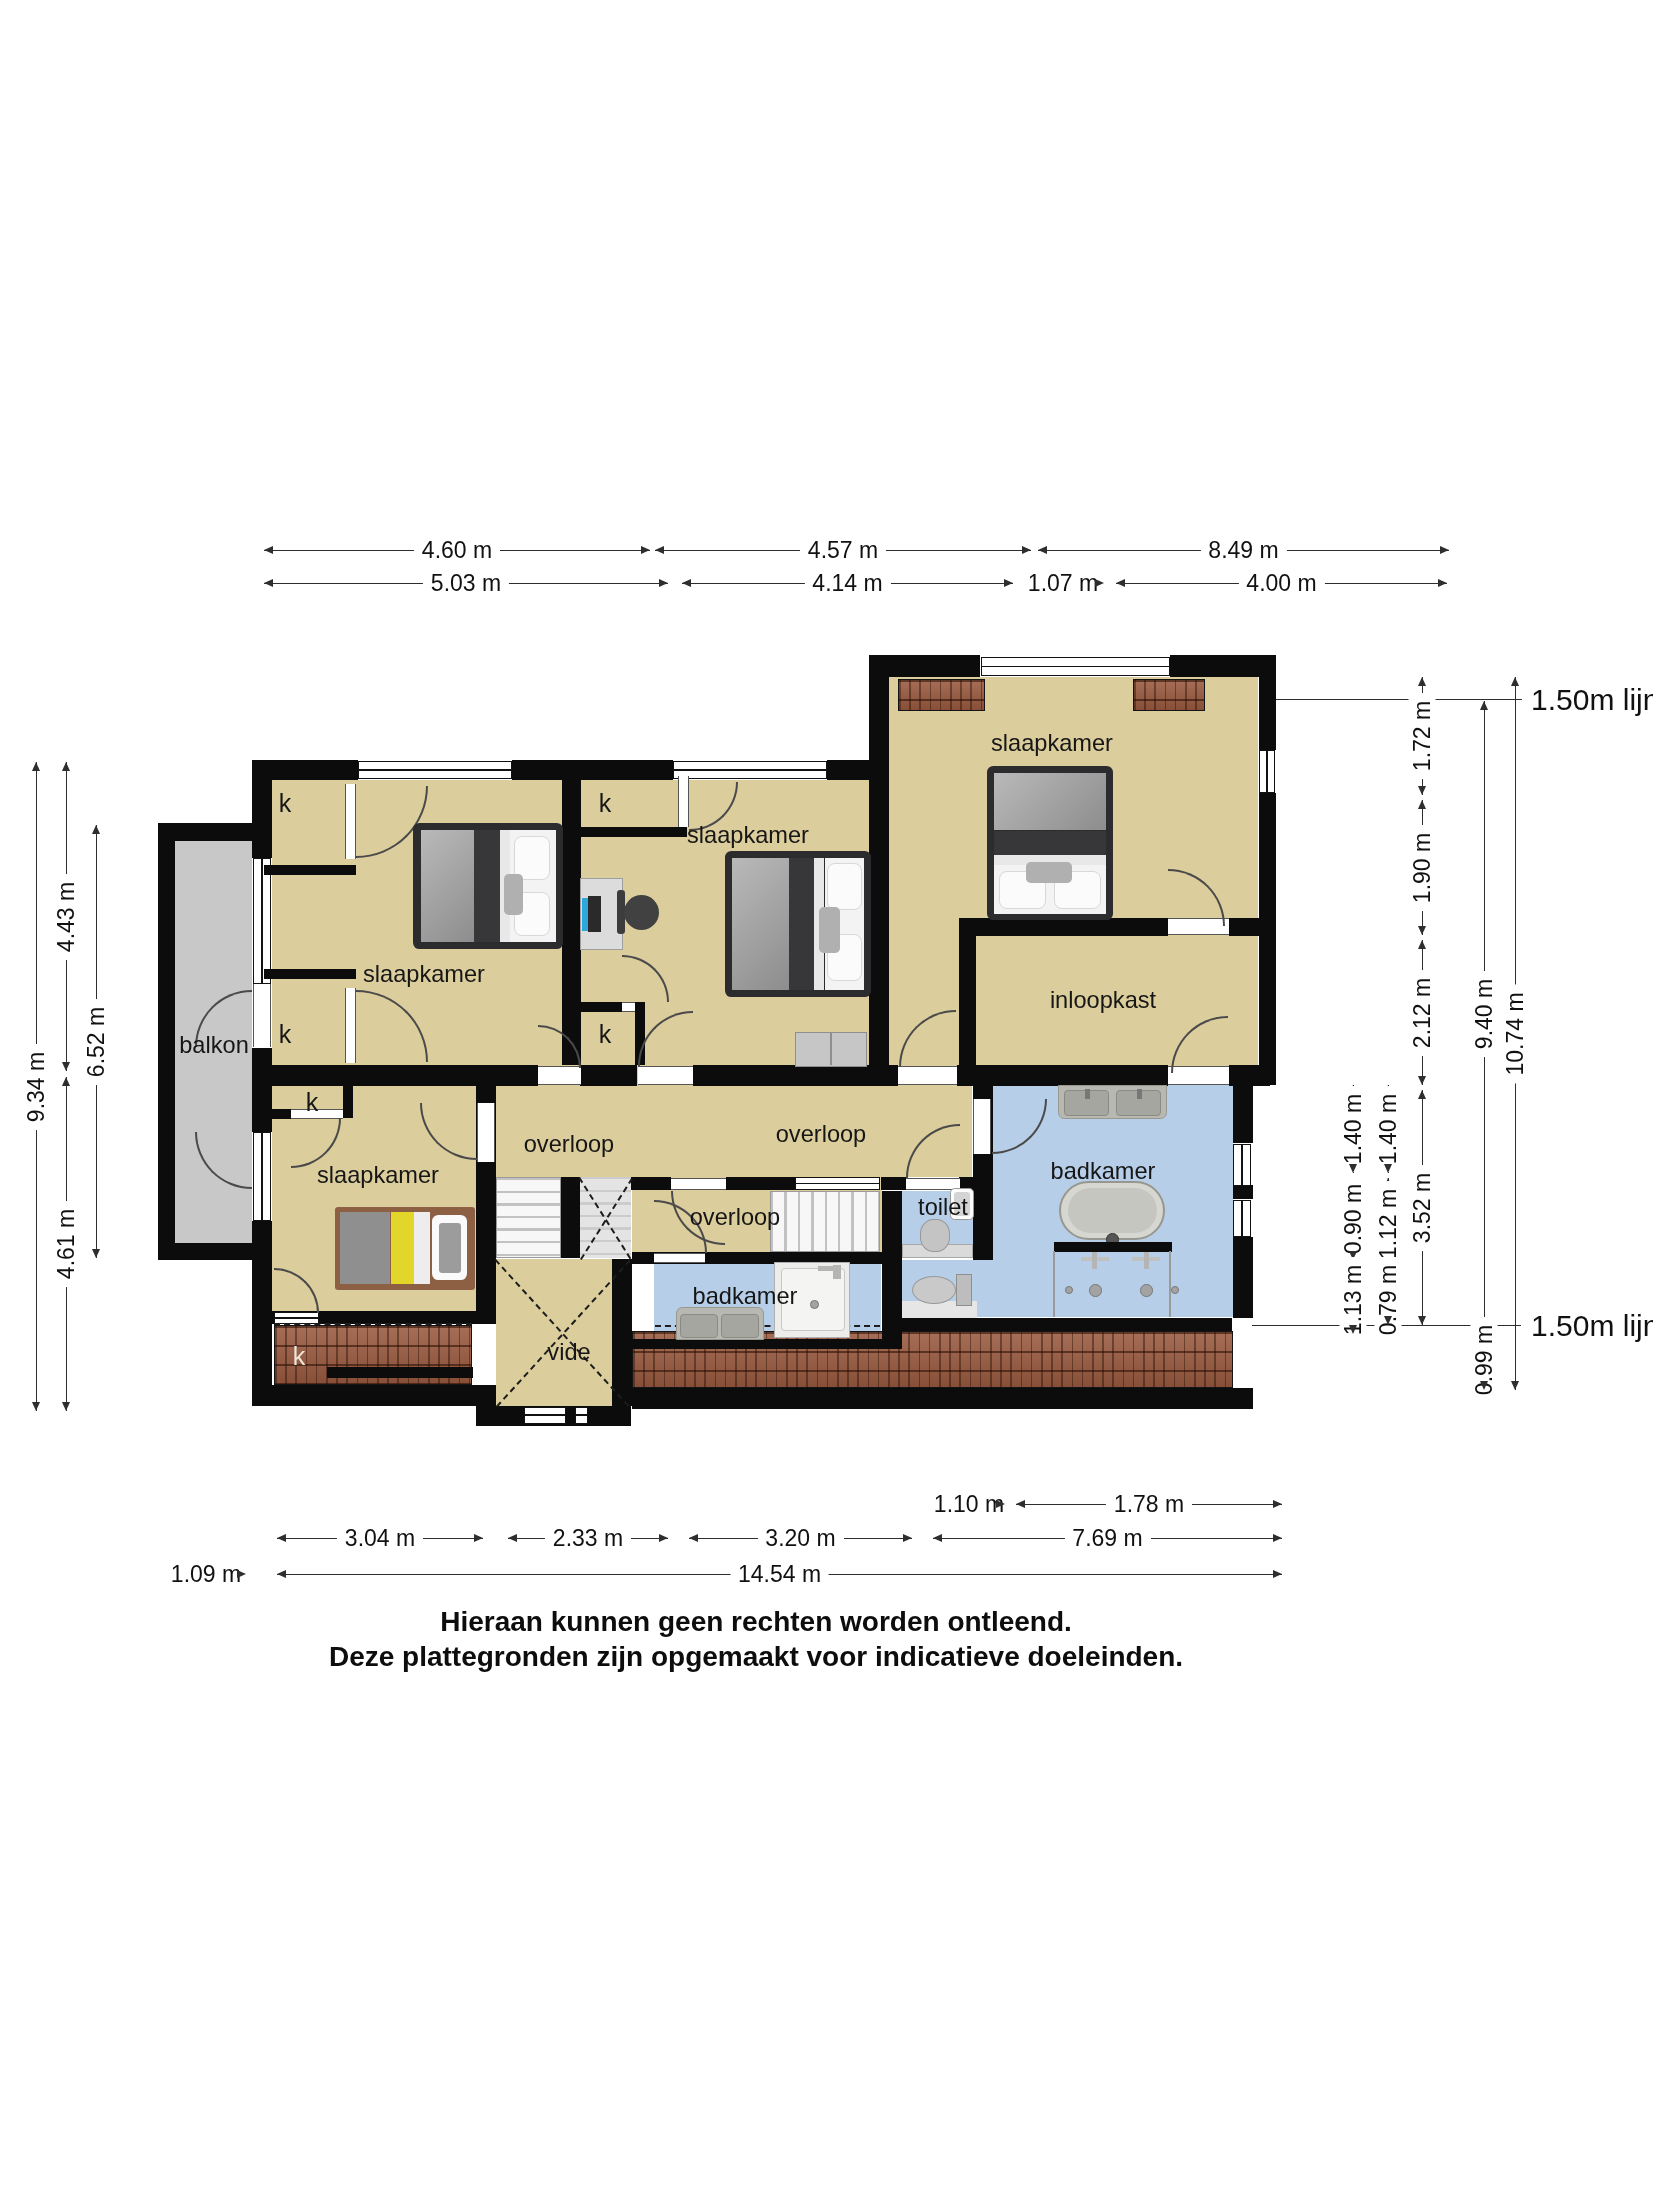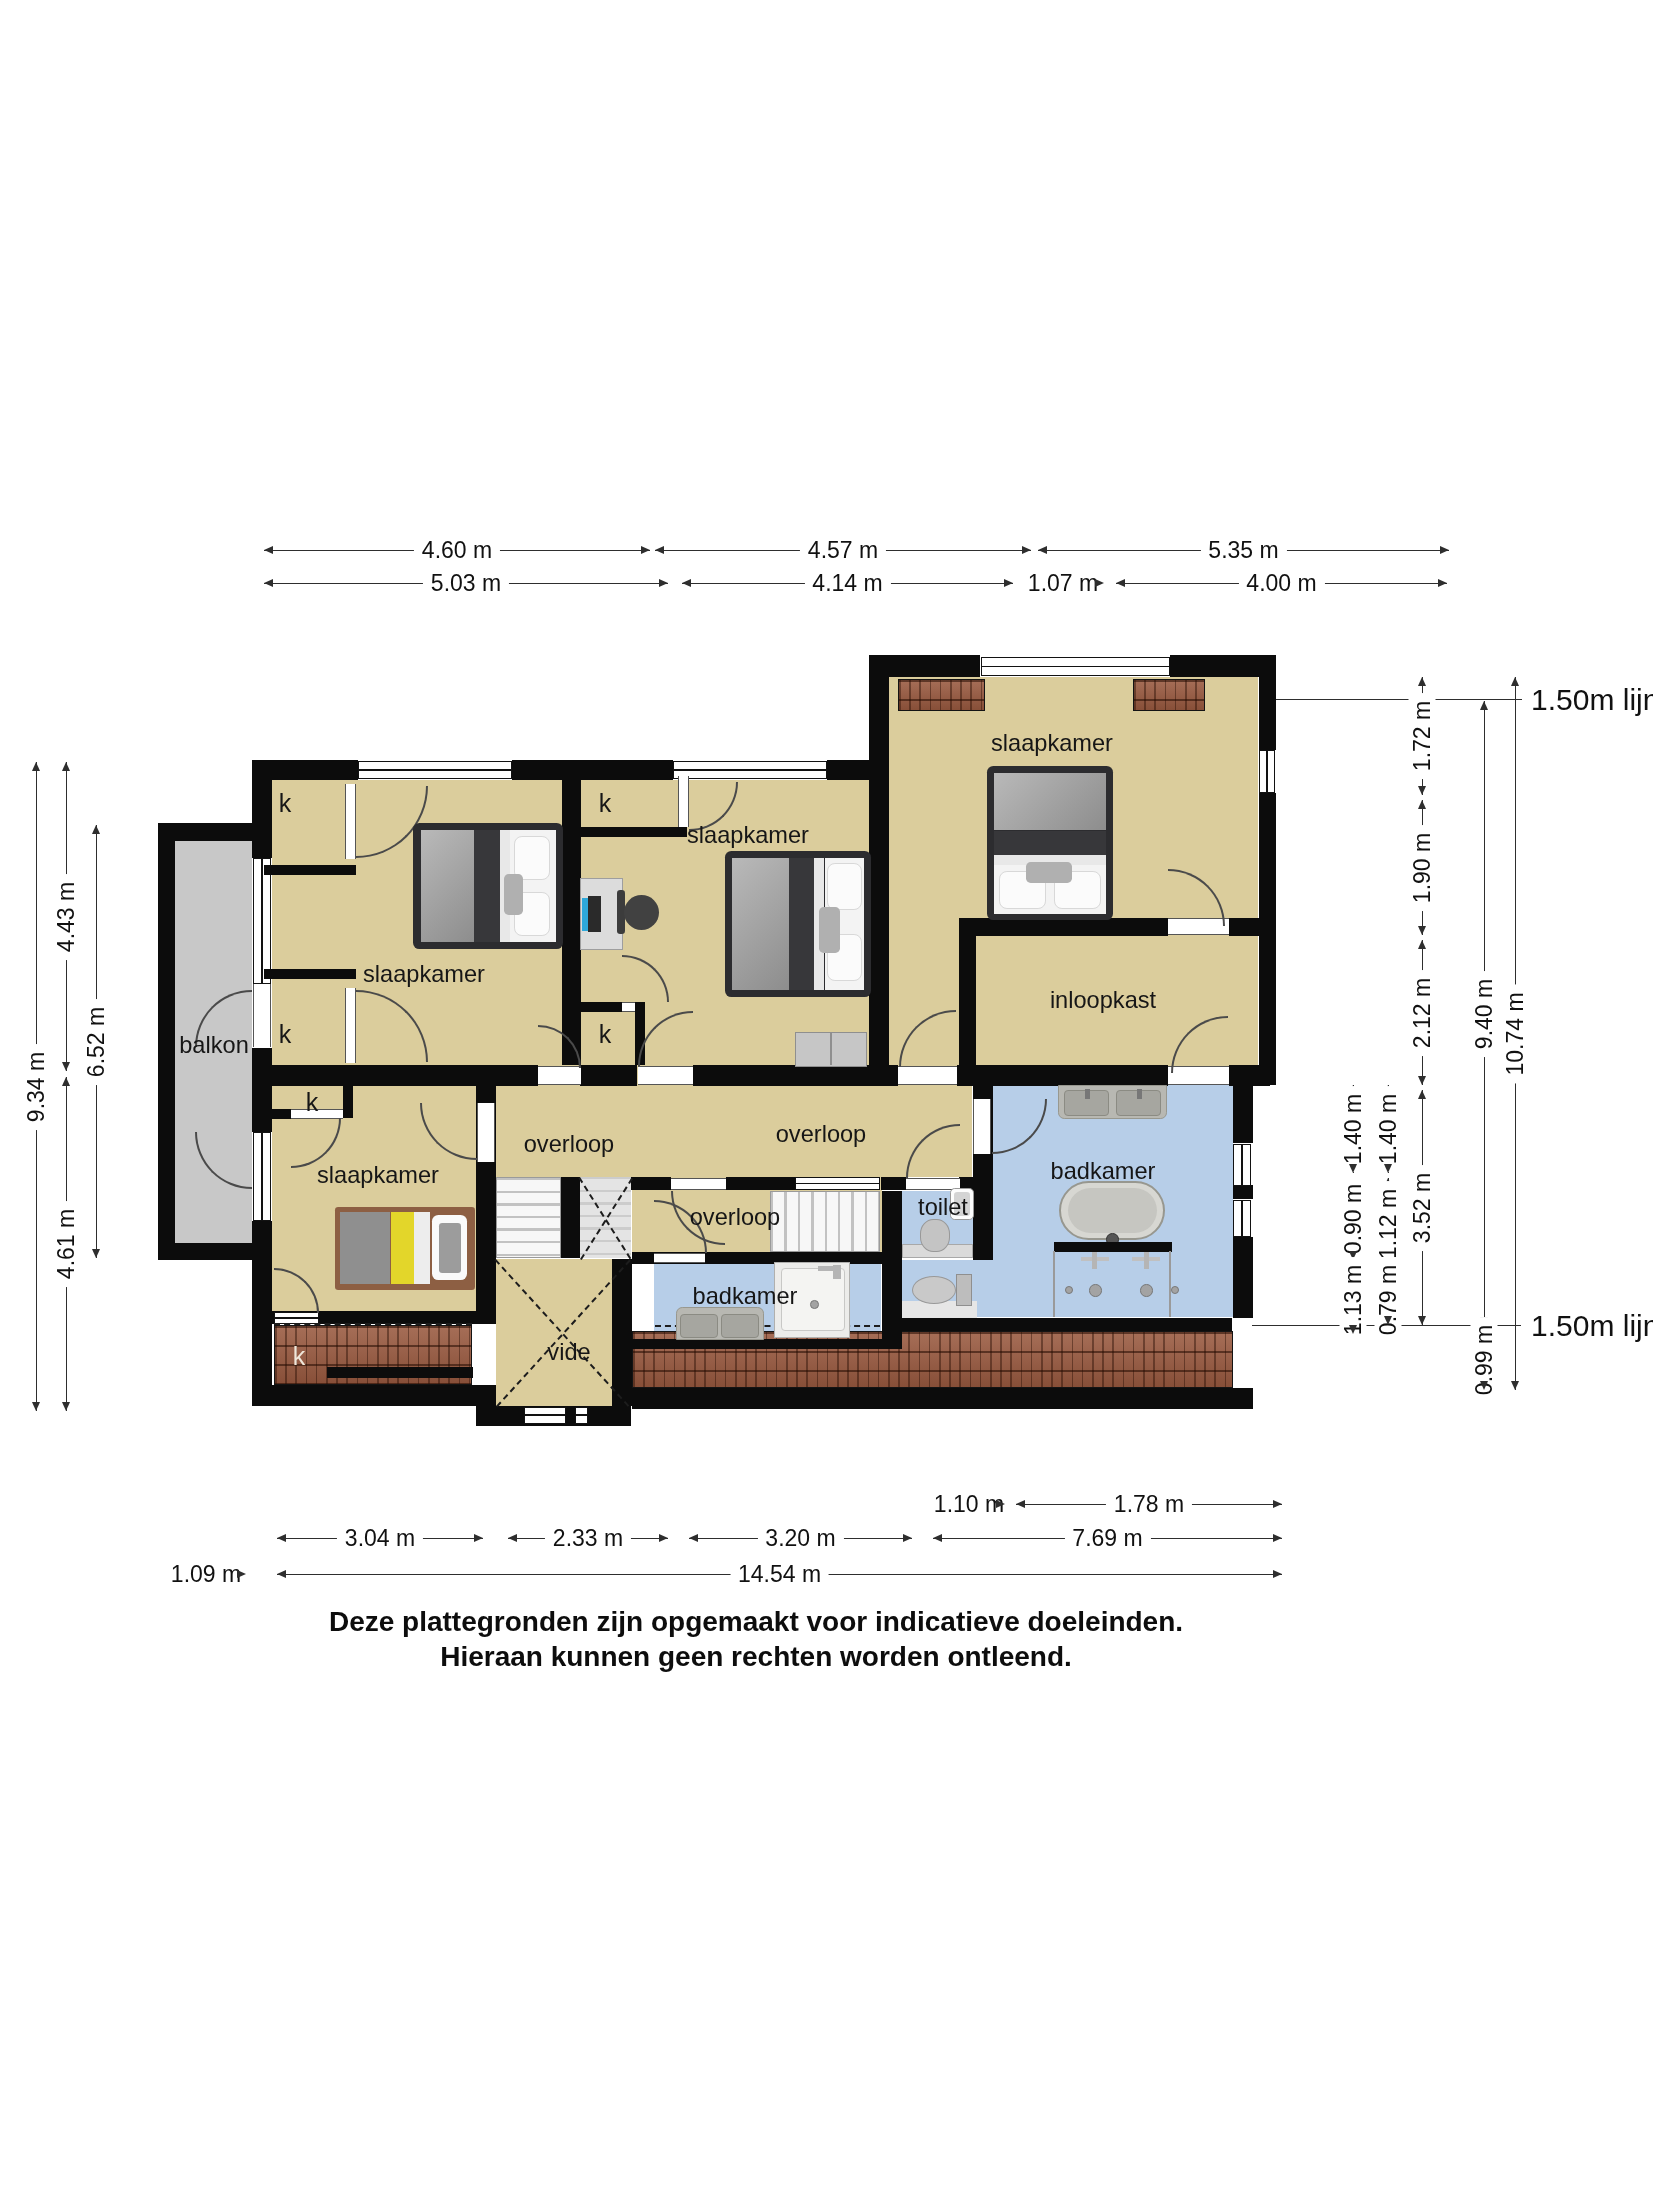--- a/index.html
+++ b/index.html
@@ -296,21 +296,21 @@
   <div class="lbl klbl" style="left:312px;top:1102px">k</div>
   <div class="lbl klbl" style="left:299px;top:1356px;color:#f0e7da">k</div>
 
   <div class="dimh" style="left:264px;top:550px;width:386px">
       <span>4.60 m</span>
     </div>
   <div class="dimh" style="left:655px;top:550px;width:376px">
       <span>4.57 m</span>
     </div>
   <div class="dimh" style="left:1038px;top:550px;width:411px">
-      <span>5.35 m</span>
+      <span>8.49 m</span>
     </div>
   <div class="dimh" style="left:264px;top:583px;width:404px">
       <span>5.03 m</span>
     </div>
   <div class="dimh" style="left:682px;top:583px;width:331px">
       <span>4.14 m</span>
     </div>
   <div class="dimh" style="left:1022px;top:583px;width:82px">
       <span>1.07 m</span>
     </div>
@@ -390,18 +390,18 @@
       <span>7.69 m</span>
     </div>
   <div class="dimh" style="left:166px;top:1574px;width:80px">
       <span>1.09 m</span>
     </div>
   <div class="dimh" style="left:277px;top:1574px;width:1005px">
       <span>14.54 m</span>
     </div>
 
   <div class="footer">
+    <div>Hieraan kunnen geen rechten worden ontleend.</div>
     <div>Deze plattegronden zijn opgemaakt voor indicatieve doeleinden.</div>
-    <div>Hieraan kunnen geen rechten worden ontleend.</div>
   </div>
 
 </div>
 
 
 </body></html>

